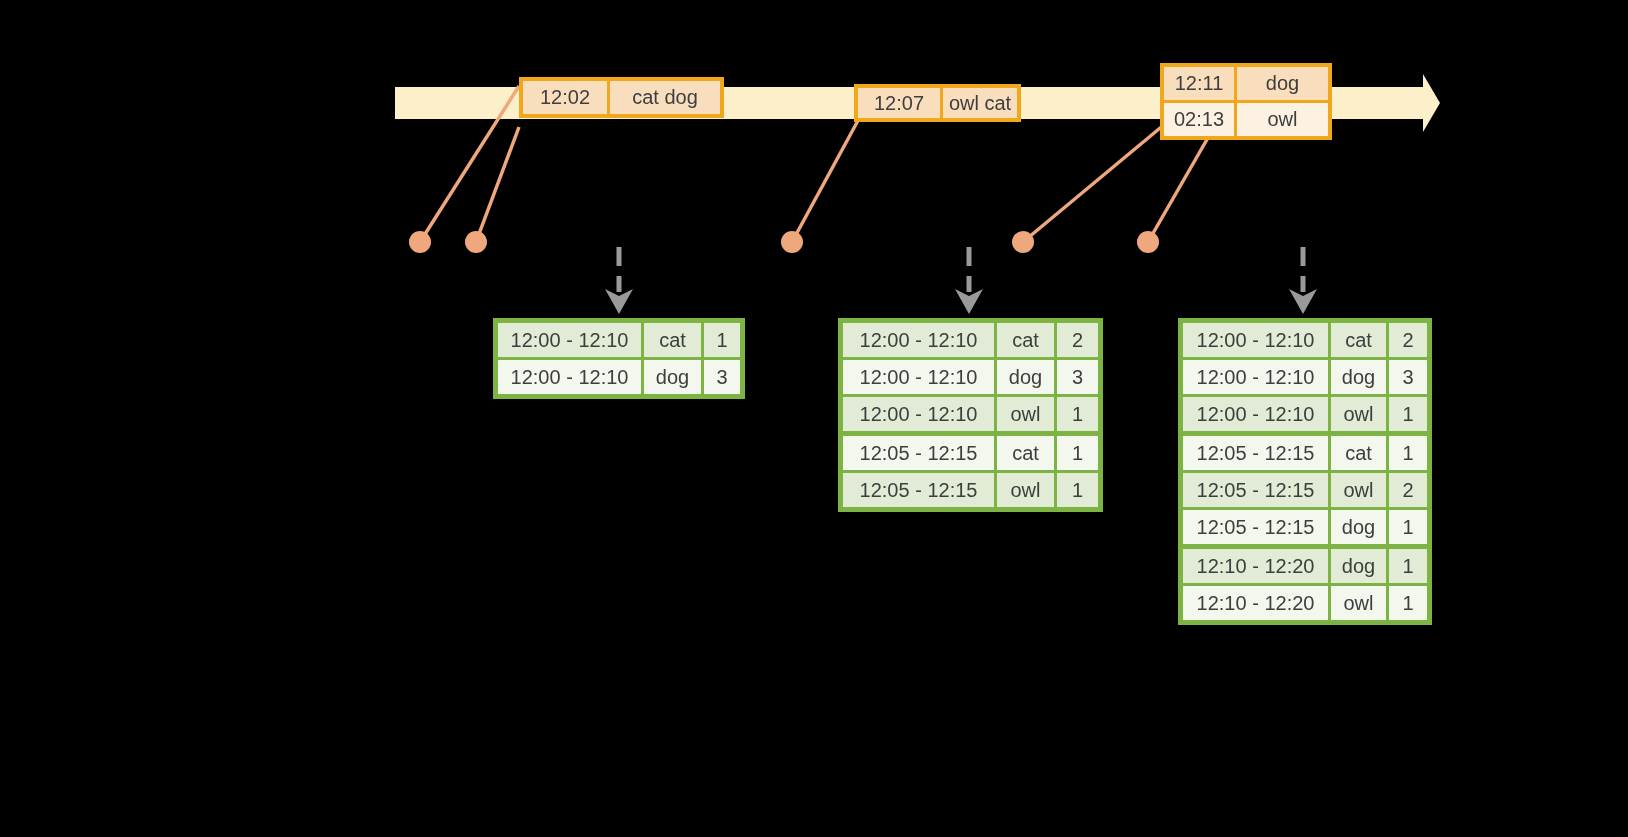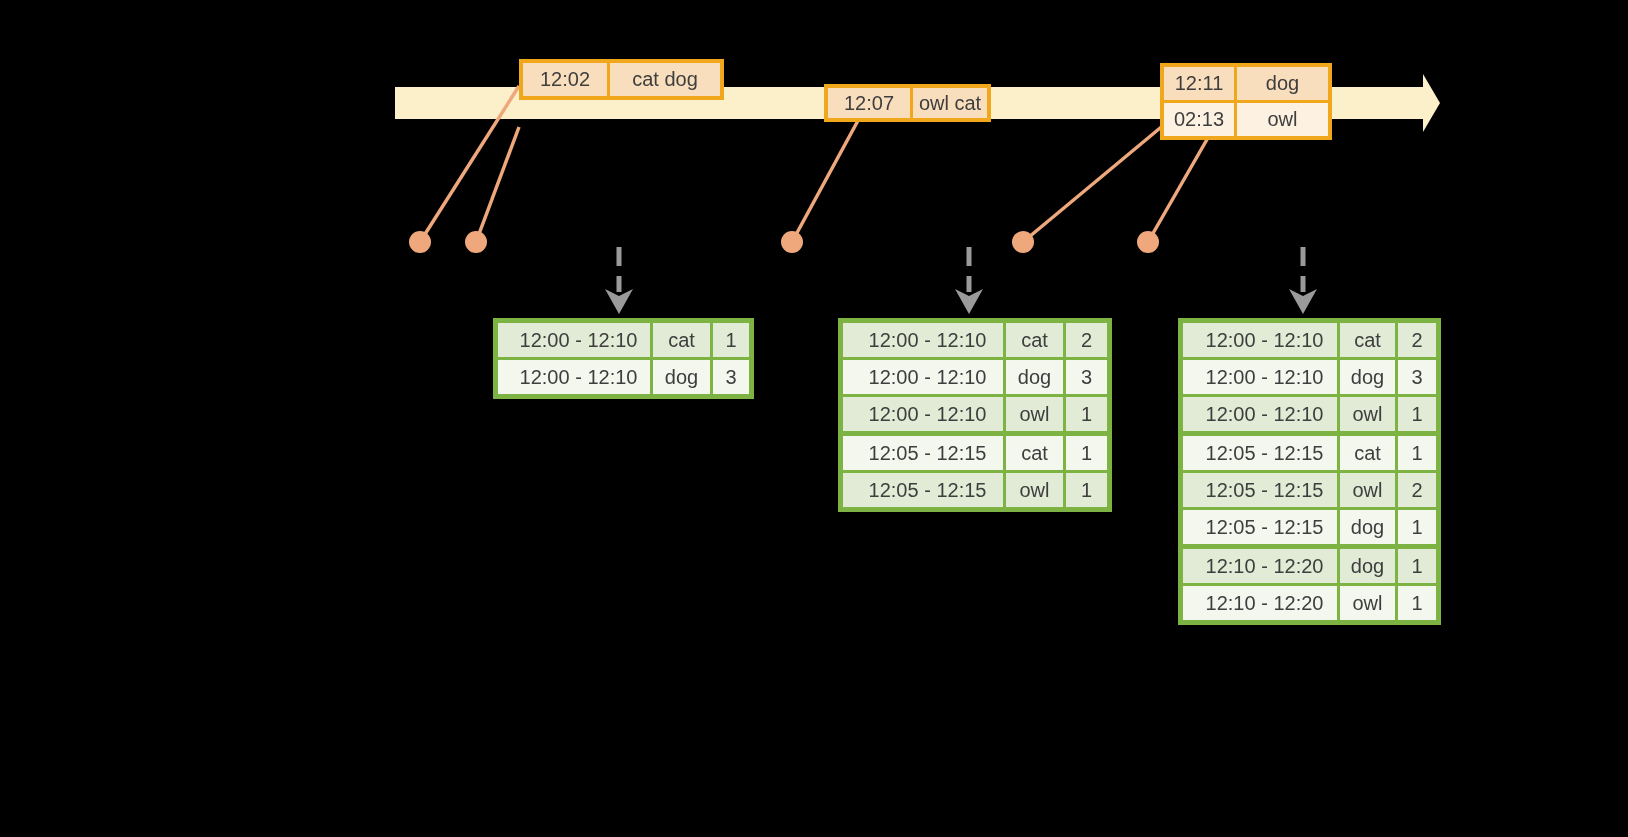--- a/index.html
+++ b/index.html
@@ -46,21 +46,21 @@
     display: flex; flex-direction: column;
   }
   .result-table .row { display: flex; gap: 3px; margin-top: 3px; }
   .result-table .row:first-child { margin-top: 0; }
   .result-table .row.group-start { margin-top: 5px; }
   .result-table .cell {
     height: 34px;
     display: flex; align-items: center; justify-content: center;
     font-size: 20px; color: var(--text);
   }
-  .result-table .cell.win   { width: var(--c1); padding-left: 9px; }
+  .result-table .cell.win   { width: var(--c1); }
   .result-table .cell.word  { width: var(--c2); }
   .result-table .cell.count { width: var(--c3); }
   .result-table .row:nth-child(odd)  .cell { background: var(--result-fill-dark); }
   .result-table .row:nth-child(even) .cell { background: var(--result-fill-light); }
 </style>
 </head>
 <body>
 
 <div class="canvas">
 
@@ -88,28 +88,28 @@
     <g>
       <line class="trigger-shaft" x1="969" y1="247" x2="969" y2="292"></line>
       <polygon class="trigger-head" points="955,289 969,314 983,289 969,296"></polygon>
     </g>
     <g>
       <line class="trigger-shaft" x1="1303" y1="247" x2="1303" y2="292"></line>
       <polygon class="trigger-head" points="1289,289 1303,314 1317,289 1303,296"></polygon>
     </g>
   </svg>
 
-  <div class="event-table" style="left:519px; top:59px; --c1:84px; --c2:110px;">
+  <div class="event-table" style="left:519px; top:77px; --c1:84px; --c2:110px;">
       <div class="row">
       <div class="cell time">12:02</div>
       <div class="cell text">cat dog</div>
     </div>
     </div>
 
-  <div class="event-table single" style="left:824px; top:84px; --c1:82px; --c2:74px; --rh:30px;">
+  <div class="event-table single" style="left:854px; top:84px; --c1:82px; --c2:74px; --rh:30px;">
       <div class="row">
       <div class="cell time">12:07</div>
       <div class="cell text">owl cat</div>
     </div>
     </div>
 
   <div class="event-table" style="left:1160px; top:63px; --c1:70px; --c2:91px;">
       <div class="row">
       <div class="cell time">12:11</div>
       <div class="cell text">dog</div>

